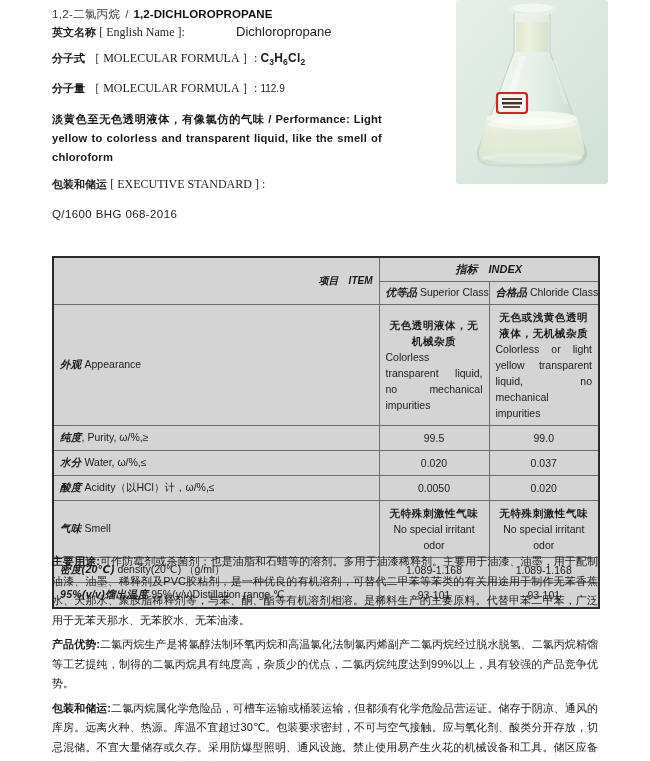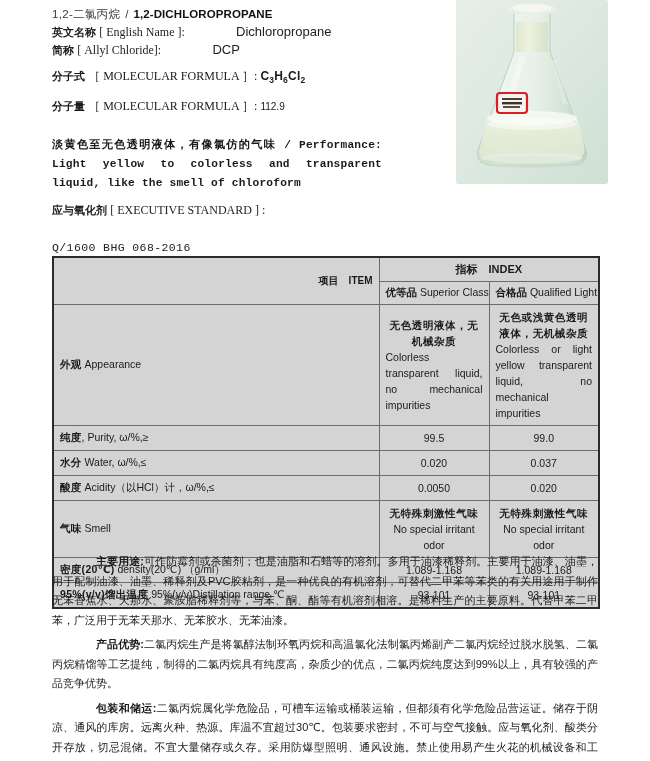--- a/index.html
+++ b/index.html
@@ -38,21 +38,21 @@
     white-space: nowrap;
   }
   .lbl-cn { font-weight: bold; font-size: 11px; }
   .lbl-en {
     font-family: "Liberation Serif", "DejaVu Serif", serif;
     font-size: 12px;
   }
   .val-plain { font-size: 13px; padding-left: 48px; }
 
   .block { margin-top: 8px; }
-  .block-sm { margin-top: 20px; font-family: Liberation Mono, monospace; }
+  .block-sm { margin-top: 12px; }
 
   .formula-line { font-size: 11.5px; line-height: 18px; white-space: nowrap; }
   .formula-val { font-weight: bold; font-size: 12px; letter-spacing: .2px; }
   .formula-val sub { font-size: 8.5px; }
   .mw-val { font-weight: normal; font-size: 10px; }
 
   .prop-cn-bold {
     font-weight: bold;
     font-size: 11.2px;
     letter-spacing: .2px;
@@ -109,21 +109,21 @@
   }
   .th-item {
     text-align: right;
     font-size: 10px;
   }
   .th-class {
     text-align: center;
     font-size: 10.5px;
     white-space: nowrap;
   }
-  .cn-b { font-weight: bold; }
+  .cn-b { font-weight: bold; font-style: italic; }
   .item-cell {
     font-size: 10.5px;
     padding-left: 16px;
     text-align: left;
   }
   .item-cell .cn-b { letter-spacing: .3px; }
   .val-cell {
     text-align: center;
     font-size: 10.5px;
     line-height: 16px;
@@ -147,62 +147,56 @@
   }
   .note-para {
     font-size: 11px;
     line-height: 19.5px;
     text-align: justify;
     margin-bottom: 5px;
     color: #1a1a1a;
   }
   .note-head {
     font-weight: bold;
-    margin-left: 44px;
   }
 </style>
 </head>
 <body>
 
 <div class="header">
 
   <div class="title-line">
     <span class="title-cn">1,2-二氯丙烷</span><span class="title-sep">/</span><span class="title-en">1,2-DICHLOROPROPANE</span>
   </div>
 
   <div class="kv-line">
     <span class="lbl-cn">英文名称</span>
     <span class="lbl-en">[ English Name ]:</span>
     <span class="val-plain">Dichloropropane</span>
   </div>
 
-  <div class="kv-line">
-    <span class="lbl-cn">简称</span>
-    <span class="lbl-en">[ Allyl Chloride]:</span>
-    <span class="val-plain">DCP</span>
-  </div>
 
   <div class="block formula-line">
     <span class="lbl-cn">分子式</span>
     <span class="lbl-en">［ MOLECULAR FORMULA ］:</span>
     <span class="formula-val"><span>C</span><sub>3</sub><span>H</span><sub>6</sub><span>Cl</span><sub>2</sub></span>
   </div>
 
   <div class="block formula-line">
     <span class="lbl-cn">分子量</span>
     <span class="lbl-en">［ MOLECULAR FORMULA ］:</span>
     <span class="mw-val">112.9</span>
   </div>
 
   <div class="perf-para block-sm">
     <span class="prop-cn-bold">淡黄色至无色透明液体，有像氯仿的气味 /  Performance: Light yellow to colorless and transparent liquid, like the smell of chloroform</span>
   </div>
 
   <div class="block kv-line">
-    <span class="lbl-cn">应与氧化剂</span>
+    <span class="lbl-cn">包装和储运</span>
     <span class="lbl-en">[ EXECUTIVE STANDARD ] :</span>
   </div>
   <div class="block-sm kv-line">
     <span class="std-val">Q/1600  BHG  068-2016</span>
   </div>
 </div>
 
 <div class="photo">
   <svg width="152" height="184" viewBox="0 0 152 184">
     <defs>
@@ -270,21 +264,21 @@
       <tr>
         <td rowspan="2" class="th-item">
           <span class="cn-b">项目　ITEM</span>
         </td>
         <td colspan="2" class="th-index">
           <span class="cn-b">指标　INDEX</span>
         </td>
       </tr>
       <tr>
         <td class="th-class"><span class="cn-b">优等品</span><span> Superior Class</span></td>
-        <td class="th-class"><span class="cn-b">合格品</span><span> Qualified Light</span></td>
+        <td class="th-class"><span class="cn-b">合格品</span><span> Chloride Class</span></td>
       </tr>
 
       <tr class="row-tall">
         <td class="item-cell"><span class="cn-b">外观</span><span> Appearance</span></td>
         <td class="val-cell justified">
           <span class="cn-line">无色透明液体，无机械杂质</span>
           <span class="en-line">Colorless transparent liquid, no mechanical impurities</span>
         </td>
         <td class="val-cell justified">
           <span class="cn-line">无色或浅黄色透明液体，无机械杂质</span>

